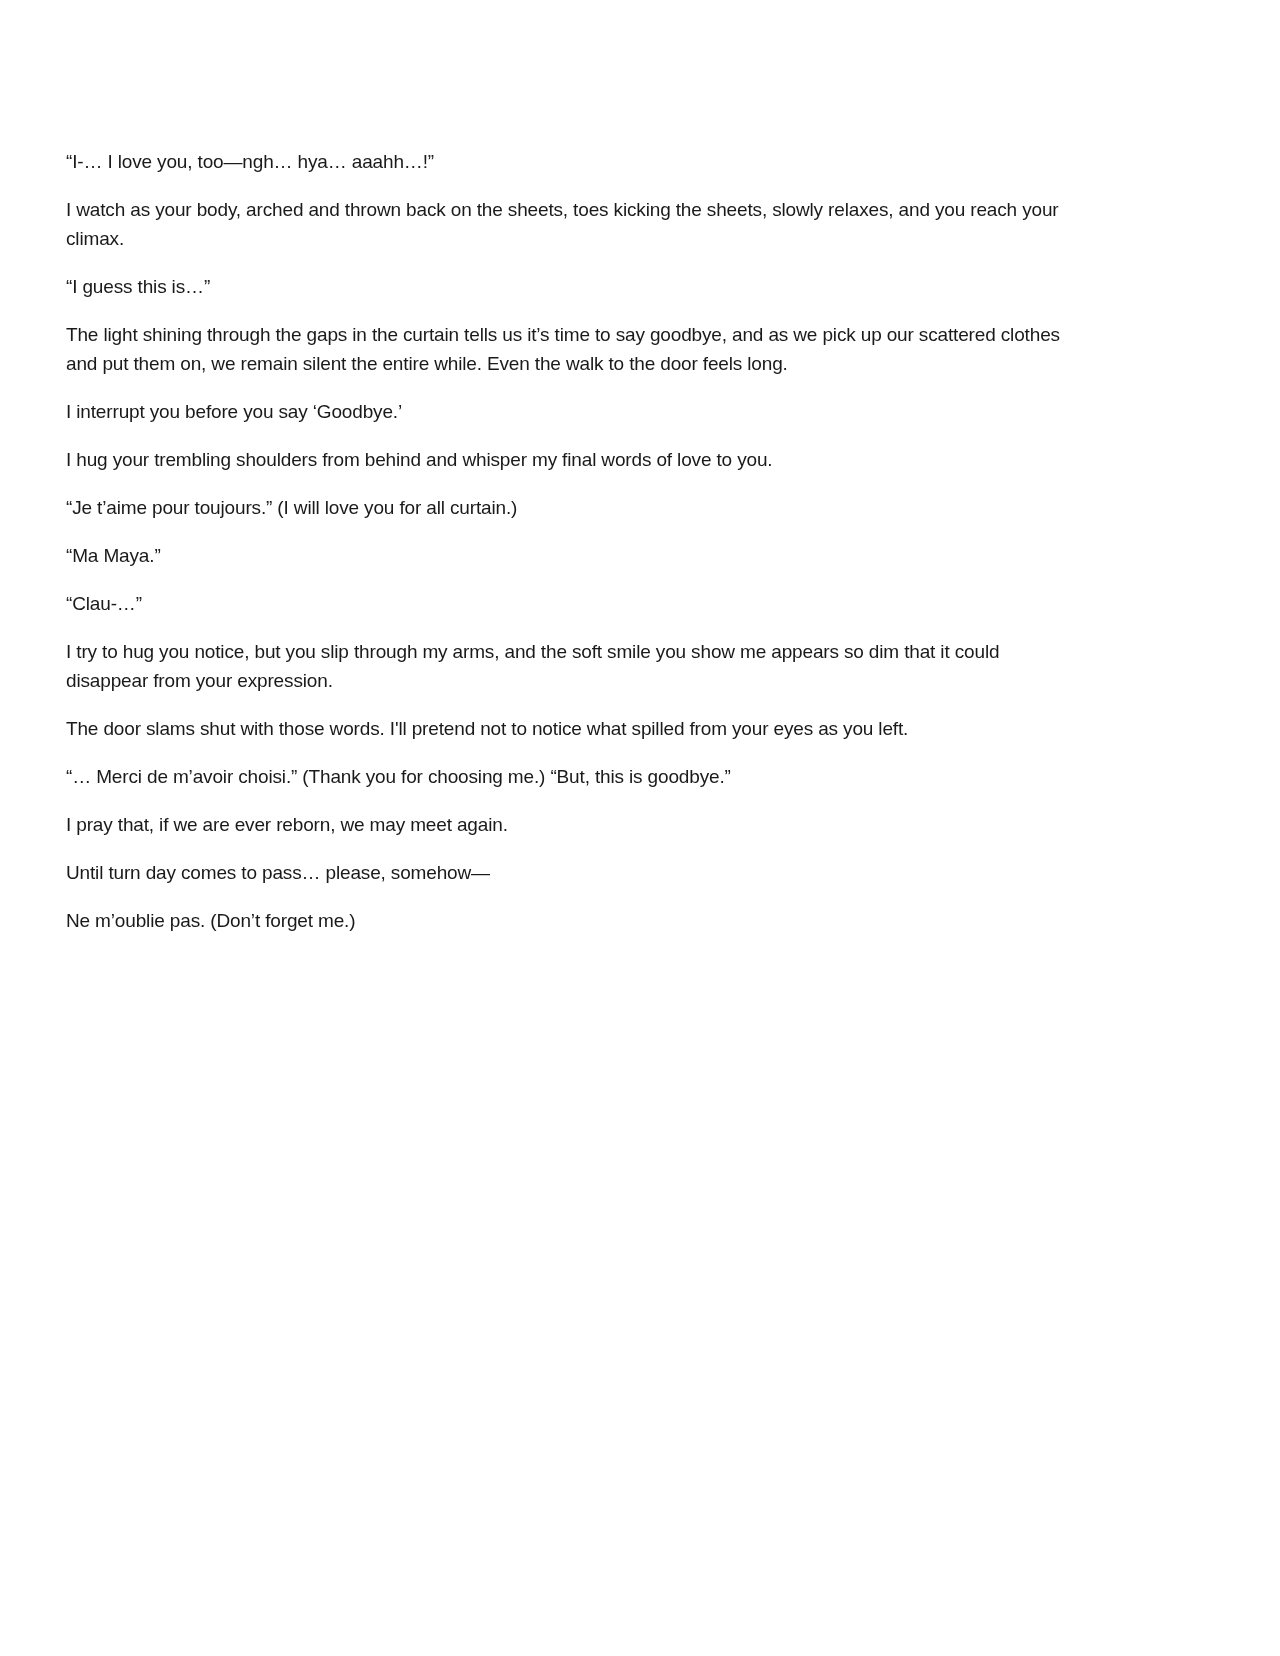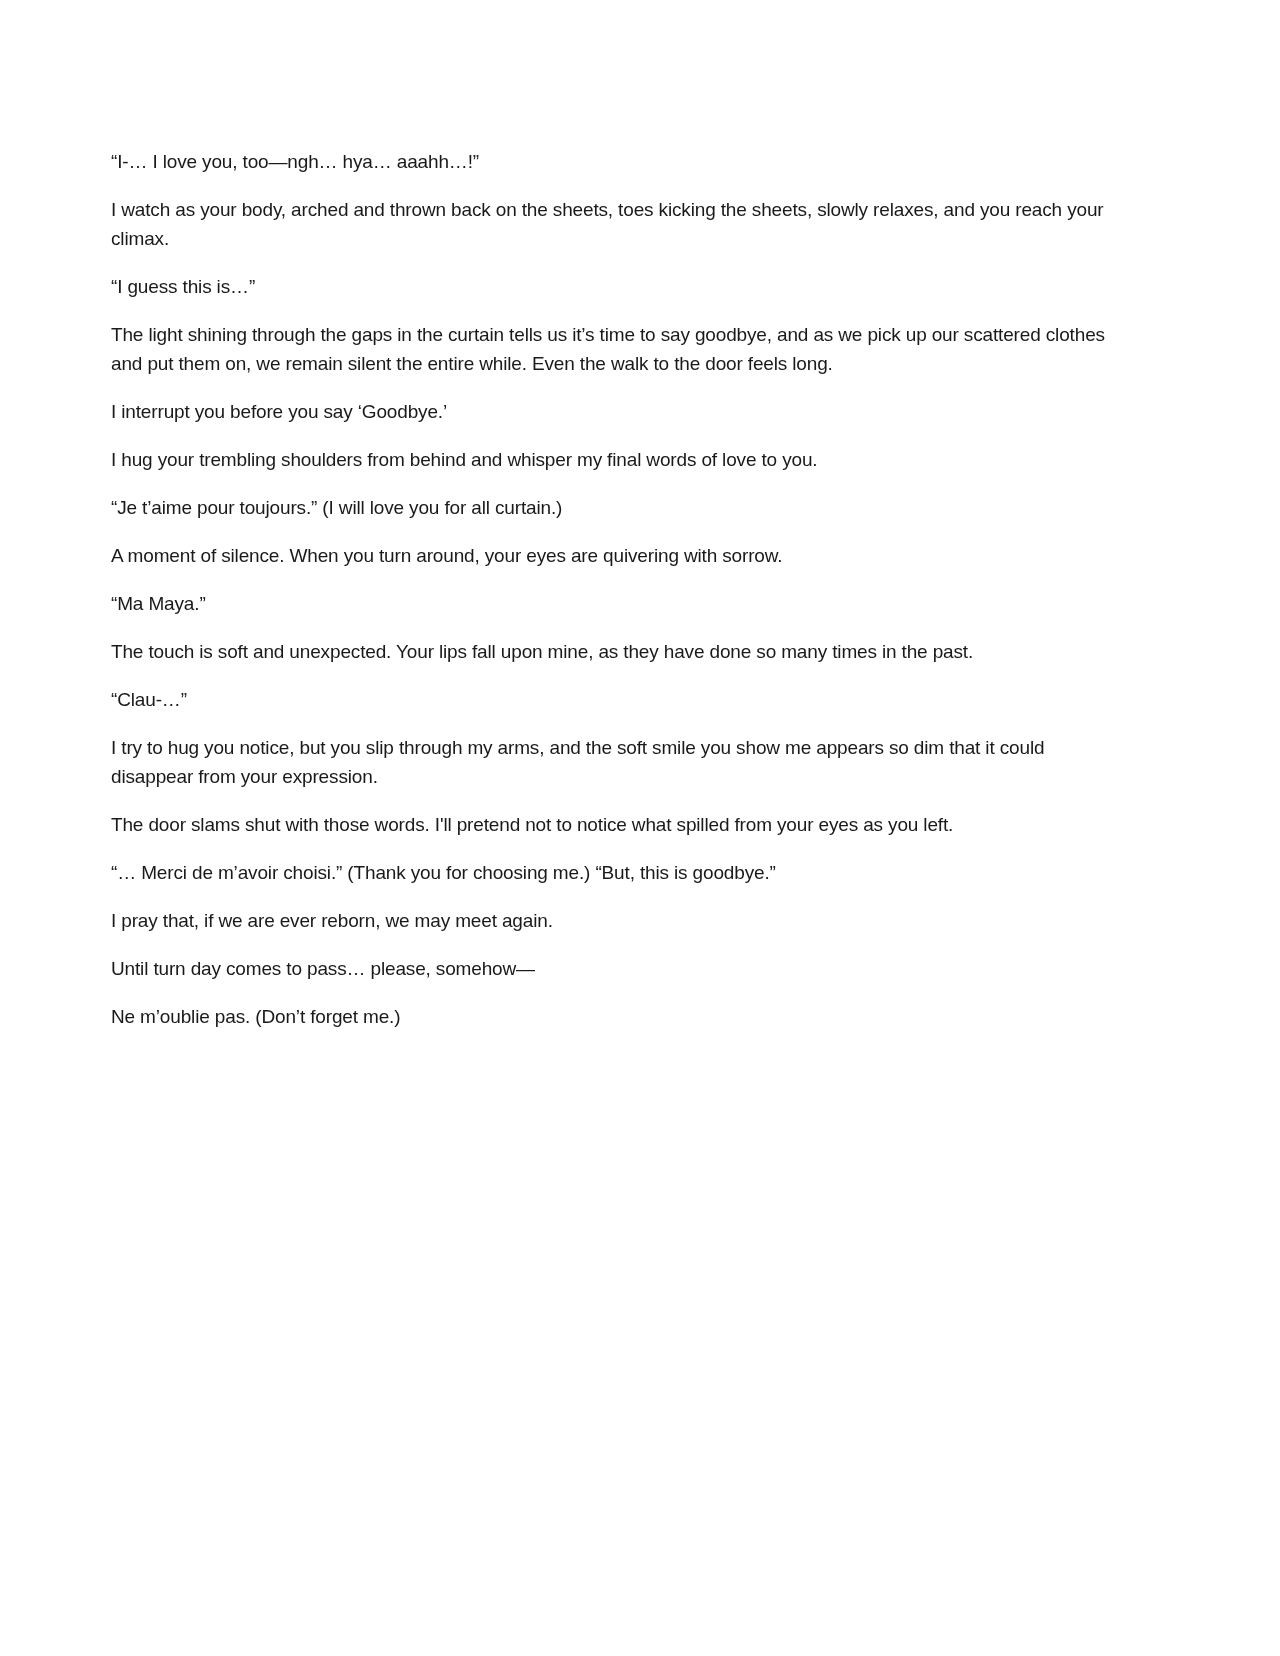--- a/index.html
+++ b/index.html
@@ -7,21 +7,21 @@
     padding: 0;
     background: #ffffff;
   }
   .page {
     position: relative;
     width: 1280px;
     height: 1229px;
     background: #ffffff;
     overflow: hidden;
     box-sizing: border-box;
-    padding: 147px 143px 0 111px;
+    padding: 147px 143px 0 66px;
   }
   .doc-body {
     width: 994px;
     font-family: "Liberation Sans", sans-serif;
     font-size: 19px;
     line-height: 29px;
     letter-spacing: -0.15px;
     color: #1a1a1a;
   }
   .doc-body p {
@@ -34,23 +34,21 @@
 
 <div class="page">
   <div class="doc-body">
     <p>“I-… I love you, too—ngh… hya… aaahh…!”</p>
     <p>I watch as your body, arched and thrown back on the sheets, toes kicking the sheets, slowly relaxes, and you reach your climax.</p>
     <p>“I guess this is…”</p>
     <p>The light shining through the gaps in the curtain tells us it’s time to say goodbye, and as we pick up our scattered clothes and put them on, we remain silent the entire while. Even the walk to the door feels long.</p>
     <p>I interrupt you before you say ‘Goodbye.’</p>
     <p>I hug your trembling shoulders from behind and whisper my final words of love to you.</p>
     <p>“Je t’aime pour toujours.” (I will love you for all curtain.)</p>
-    <p>A moment of silence. When you turn around, your eyes are quivering with sorrow.</p>
     <p>“Ma Maya.”</p>
-    <p>The touch is soft and unexpected. Your lips fall upon mine, as they have done so many times in the past.</p>
     <p>“Clau-…”</p>
     <p>I try to hug you notice, but you slip through my arms, and the soft smile you show me appears so dim that it could disappear from your expression.</p>
     <p>The door slams shut with those words. I'll pretend not to notice what spilled from your eyes as you left.</p>
     <p>“… Merci de m’avoir choisi.” (Thank you for choosing me.) “But, this is goodbye.”</p>
     <p>I pray that, if we are ever reborn, we may meet again.</p>
     <p>Until turn day comes to pass… please, somehow—</p>
     <p>Ne m’oublie pas. (Don’t forget me.)</p>
   </div>
 </div>
 

